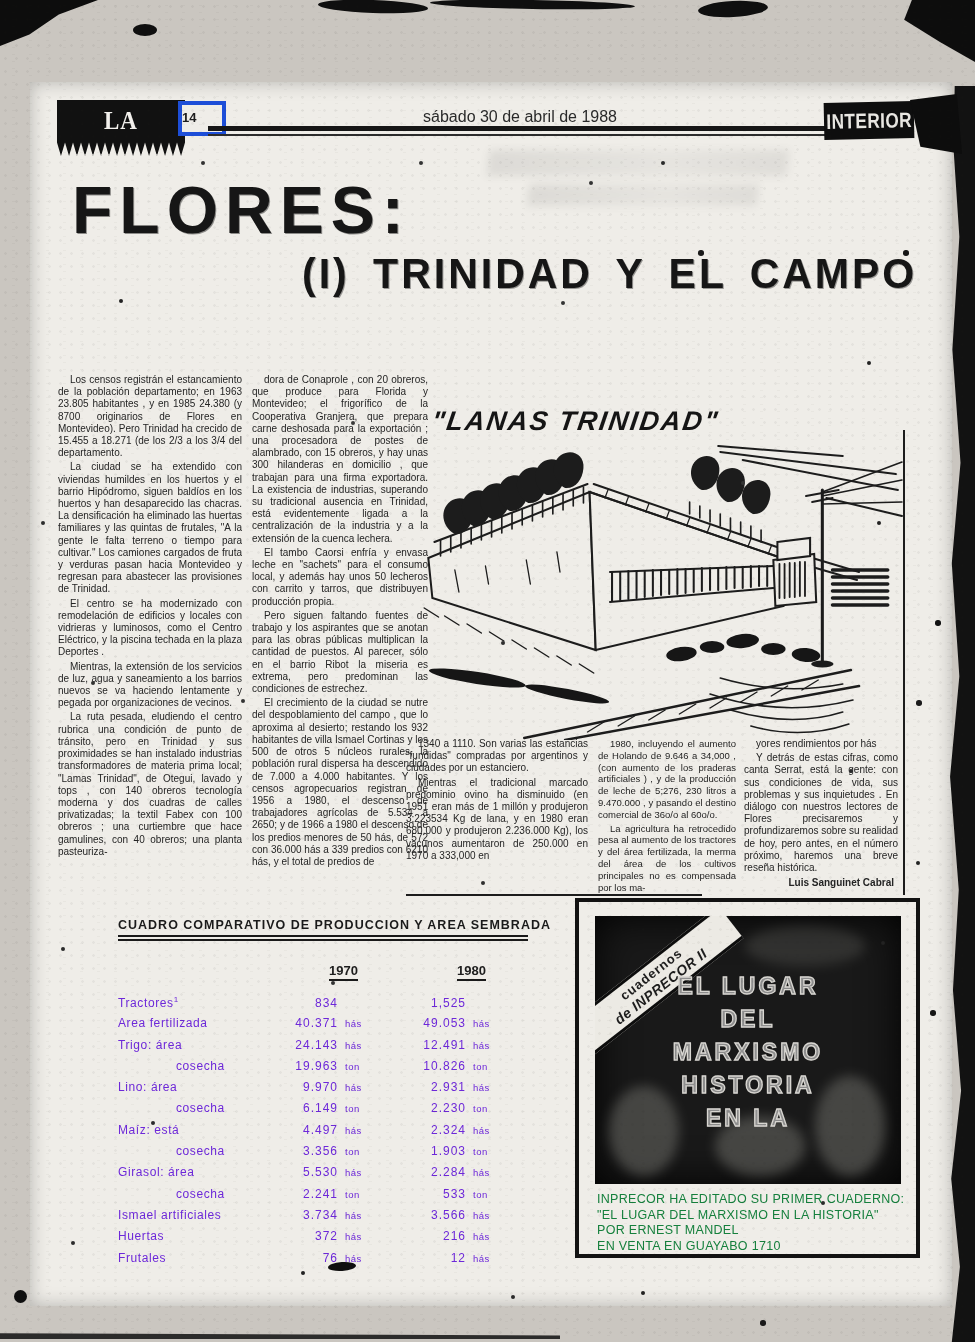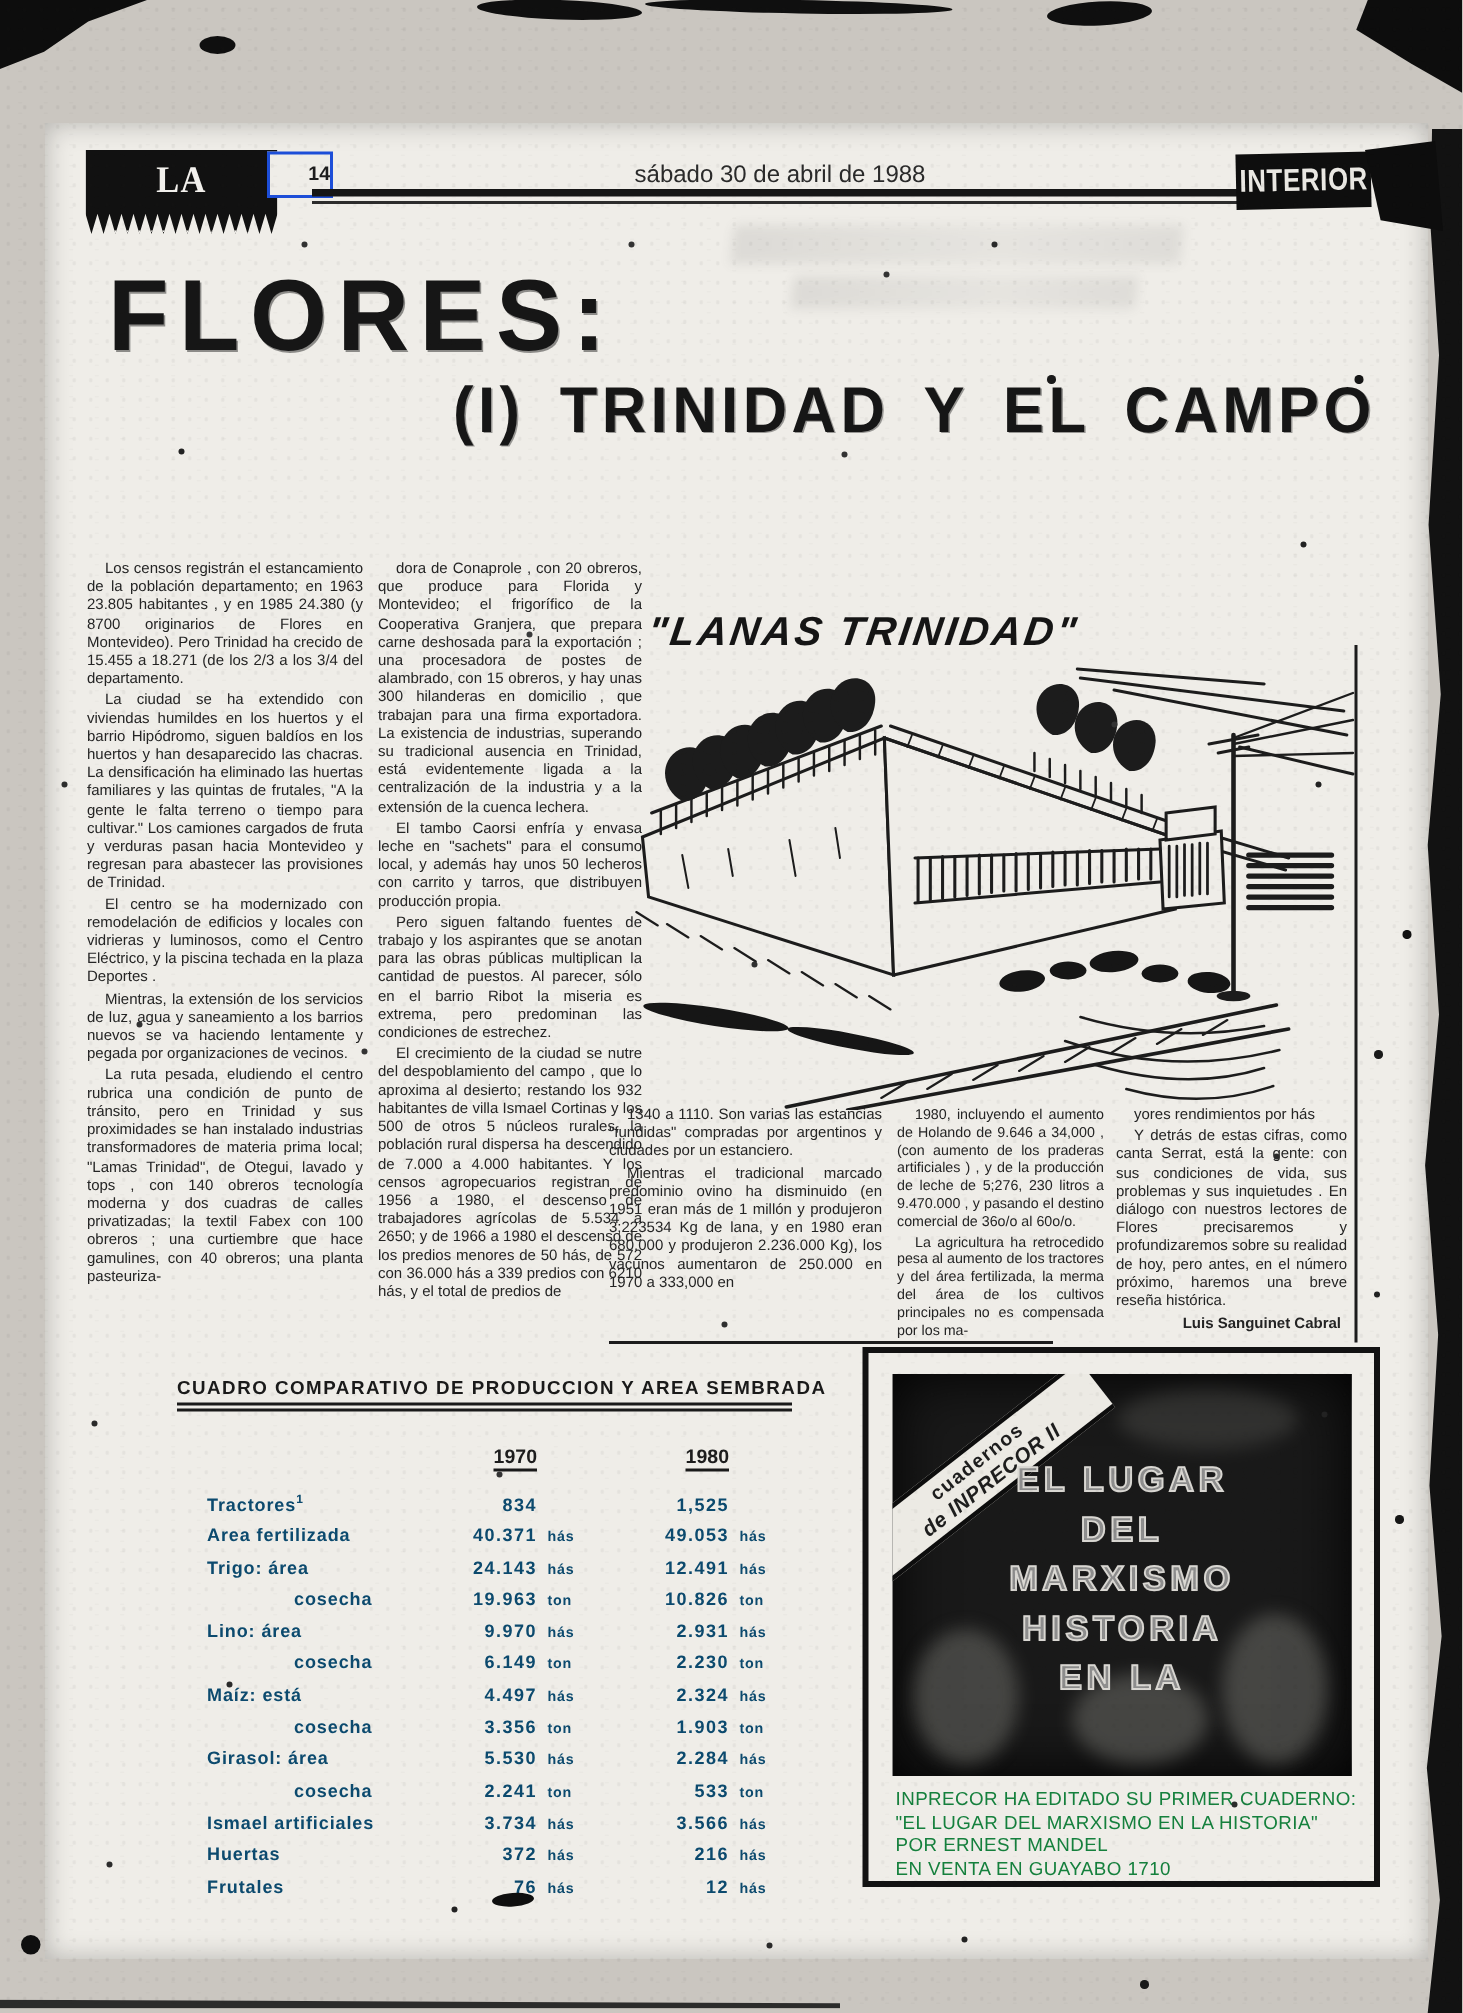--- a/index.html
+++ b/index.html
@@ -16,21 +16,21 @@
   #masthead{position:absolute;left:57px;top:100px;width:128px;height:56px;background:#111;
     clip-path:polygon(0 0,100% 0,100% 76%,96.9% 100%,93.75% 76%,90.6% 100%,87.5% 76%,84.4% 100%,
       81.25% 76%,78.1% 100%,75% 76%,71.9% 100%,68.75% 76%,65.6% 100%,62.5% 76%,59.4% 100%,
       56.25% 76%,53.1% 100%,50% 76%,46.9% 100%,43.75% 76%,40.6% 100%,37.5% 76%,34.4% 100%,
       31.25% 76%,28.1% 100%,25% 76%,21.9% 100%,18.75% 76%,15.6% 100%,12.5% 76%,9.4% 100%,
       6.25% 76%,3.1% 100%,0 76%);}
   #masthead span{display:block;text-align:center;line-height:42px;color:#f2f0ec;
     font-family:"Liberation Serif",serif;font-weight:700;font-size:25px;letter-spacing:1px;
     transform:scaleX(.92);}
   #pagenum{position:absolute;left:178px;top:101px;width:40px;height:27px;background:#efede8;
-    border:2px solid #1d4ed8;text-align:right;line-height:25px;font-weight:700;font-size:13px;}
+    border:4px solid #1d4ed8;text-align:left;line-height:25px;font-weight:700;font-size:13px;}
   #dateline{position:absolute;left:230px;top:108px;width:580px;text-align:center;
     font-size:16px;color:#2a2a2a;}
   .rule-thick{position:absolute;left:208px;top:126px;width:700px;height:5px;background:#161616;}
   .rule-thin{position:absolute;left:208px;top:134px;width:700px;height:1.5px;background:#2c2c2c;}
   #interior{position:absolute;left:824px;top:102px;width:90px;height:37px;background:#0e0e0e;
     transform:rotate(-1.2deg);display:flex;align-items:center;justify-content:center;}
   #interior span{color:#e9e7e2;font-weight:800;font-size:21px;letter-spacing:.5px;transform:scaleX(.82);}
   
   #kicker{position:absolute;left:72px;top:172px;font-size:66px;font-weight:800;letter-spacing:7px;
     color:#161616;transform:scaleY(1.02);text-shadow:1px 1px 0 rgba(20,20,20,.45);}
@@ -53,22 +53,22 @@
     font-style:italic;letter-spacing:2px;transform:skewX(-8deg);color:#151515;white-space:nowrap;}
   #illo{position:absolute;left:414px;top:440px;width:490px;height:300px;}
   
   #tbl{position:absolute;left:118px;top:918px;width:410px;}
   #tbl-title{font-size:12.5px;font-weight:800;letter-spacing:1px;color:#1a1a1a;white-space:nowrap;}
   .dbl{height:2px;background:#1a1a1a;margin-top:3px;}
   .dbl+.dbl{margin-top:2px;}
   #tbl-head{display:grid;grid-template-columns:160px 60px 36px 92px 36px;margin:22px 0 14px 20px;}
   .thead{font-weight:800;font-size:13px;text-align:right;border-bottom:2px solid #1a1a1a;
     padding-bottom:1px;justify-self:end;}
-  .trow{display:grid;grid-template-columns:160px 60px 36px 92px 36px;margin-left:20px;
-    height:21.3px;align-items:baseline;font-weight:700;font-size:12px;color:#0c4a6e;}
+  .trow{display:grid;grid-template-columns:160px 60px 36px 92px 36px;
+    height:21.3px;align-items:baseline;font-weight:400;font-size:12px;color:#6d28d9;}
   .tlabel{letter-spacing:.6px;}
   .trow.indent .tlabel{padding-left:58px;}
   .tnum{text-align:right;letter-spacing:1px;}
   .tunit{font-size:9.5px;padding-left:7px;letter-spacing:.5px;}
   .tnote{font-size:8px;vertical-align:super;}
   
   #ad{position:absolute;left:575px;top:898px;width:345px;height:360px;border:4px solid #121212;
       background:#efede8;box-sizing:border-box;}
   #cover{position:absolute;left:16px;top:14px;width:306px;height:268px;background:#191919;overflow:hidden;
      box-shadow:inset 0 0 40px #000;}

